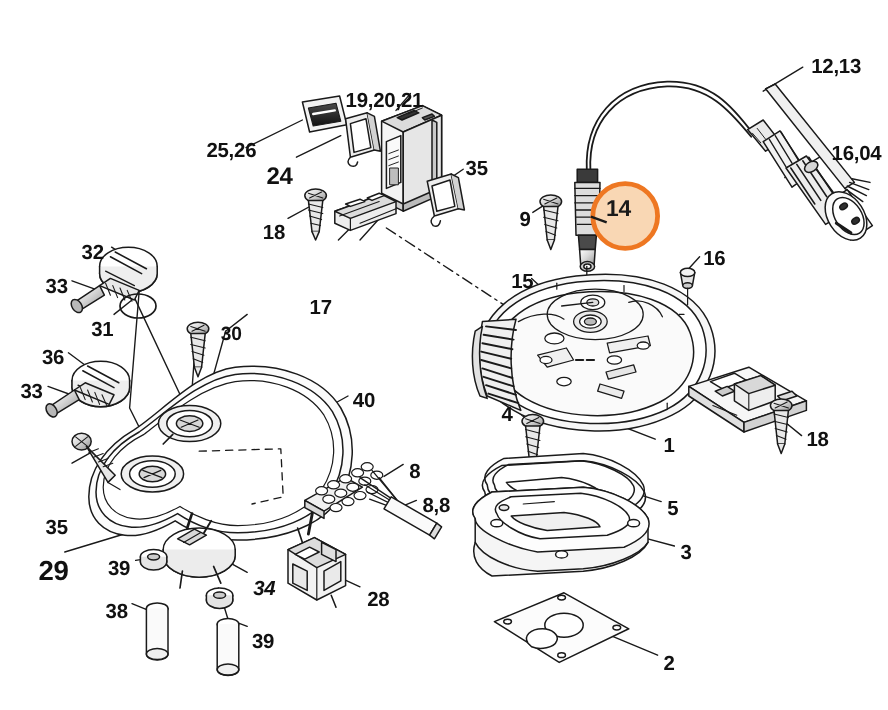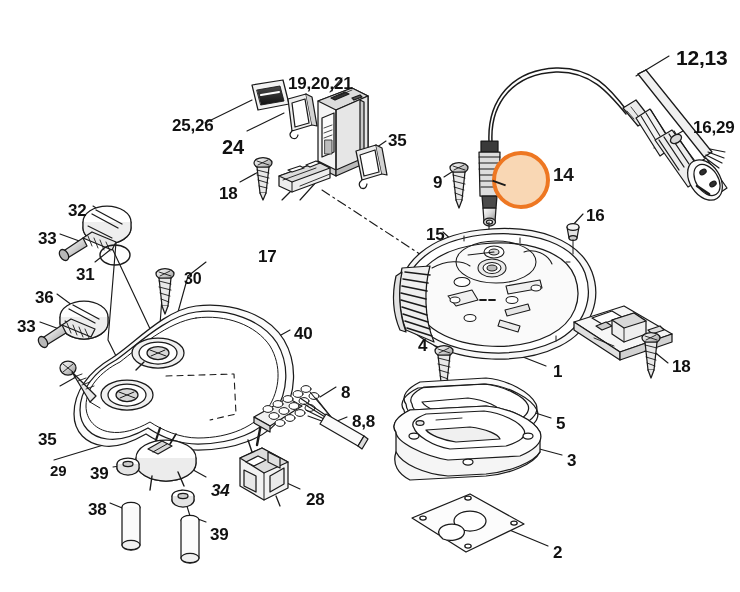--- a/index.html
+++ b/index.html
@@ -491,51 +491,51 @@
     </g>
     <path d="M326 414 L364 436 L358 446 L320 424 Z" fill="#fafafa"></path>
     <path d="M358 446 L364 436 L368 439 L362 449 Z" fill="#dcdcdc"></path>
   </g>
 
   </g>
 </svg>
 
 <div class="hl" style="left:492px;top:151px;width:50px;height:50px;
             background:#f9d7b4;border:4px solid #ee7722;"></div>
-<div class="lbl" style="left:505px;top:164px;font-size:19px;color:#1a1a1a;margin-left:48px;">14</div>
+<div class="lbl" style="left:505px;top:164px;font-size:19px;color:#1a1a1a;">14</div>
 <div style="position:absolute;left:492px;top:182px;width:14px;height:2px;
             background:#1a1a1a;transform:rotate(20deg);"></div>
 
 <div class="lbl" style="left:288px;top:60px;font-size:17px;margin-top:14px;">19,20,21</div>
 <div class="lbl" style="left:172px;top:116px;font-size:17px;">25,26</div>
 <div class="lbl" style="left:222px;top:136px;font-size:20px;">24</div>
 <div class="lbl" style="left:388px;top:131px;font-size:17px;">35</div>
 <div class="lbl" style="left:219px;top:184px;font-size:17px;">18</div>
 <div class="lbl" style="left:258px;top:205px;font-size:17px;margin-top:42px;">17</div>
-<div class="lbl" style="left:676px;top:46px;font-size:21px;">12,13</div>
-<div class="lbl" style="left:693px;top:118px;font-size:17px;">16,29</div>
+<div class="lbl" style="left:676px;top:46px;font-size:17px;">12,13</div>
+<div class="lbl" style="left:693px;top:118px;font-size:17px;">16,04</div>
 <div class="lbl" style="left:433px;top:173px;font-size:17px;">9</div>
 <div class="lbl" style="left:586px;top:206px;font-size:17px;">16</div>
 <div class="lbl" style="left:426px;top:225px;font-size:17px;">15</div>
 <div class="lbl" style="left:68px;top:201px;font-size:17px;">32</div>
 <div class="lbl" style="left:38px;top:229px;font-size:17px;">33</div>
 <div class="lbl" style="left:76px;top:265px;font-size:17px;">31</div>
 <div class="lbl" style="left:184px;top:270px;font-size:16px;">30</div>
 <div class="lbl" style="left:35px;top:288px;font-size:17px;">36</div>
 <div class="lbl" style="left:17px;top:317px;font-size:17px;">33</div>
 <div class="lbl" style="left:38px;top:386px;font-size:17px;margin-top:44px;">35</div>
 <div class="lbl" style="left:294px;top:324px;font-size:17px;">40</div>
 <div class="lbl" style="left:553px;top:362px;font-size:17px;">1</div>
 <div class="lbl" style="left:672px;top:357px;font-size:17px;">18</div>
 <div class="lbl" style="left:418px;top:336px;font-size:17px;">4</div>
 <div class="lbl" style="left:341px;top:383px;font-size:17px;">8</div>
 <div class="lbl" style="left:352px;top:412px;font-size:17px;">8,8</div>
 <div class="lbl" style="left:556px;top:414px;font-size:17px;">5</div>
 <div class="lbl" style="left:567px;top:451px;font-size:17px;">3</div>
 <div class="lbl" style="left:553px;top:543px;font-size:17px;">2</div>
-<div class="lbl" style="left:32px;top:462px;font-size:15px;margin-left:18px;">29</div>
+<div class="lbl" style="left:32px;top:462px;font-size:23px;">29</div>
 <div class="lbl" style="left:90px;top:464px;font-size:17px;">39</div>
 <div class="lbl" style="left:211px;top:481px;font-size:17px;font-style:italic;">34</div>
 <div class="lbl" style="left:306px;top:490px;font-size:17px;">28</div>
 <div class="lbl" style="left:88px;top:500px;font-size:17px;">38</div>
 <div class="lbl" style="left:210px;top:525px;font-size:17px;">39</div>
 
 </div>
 
 </body></html>

